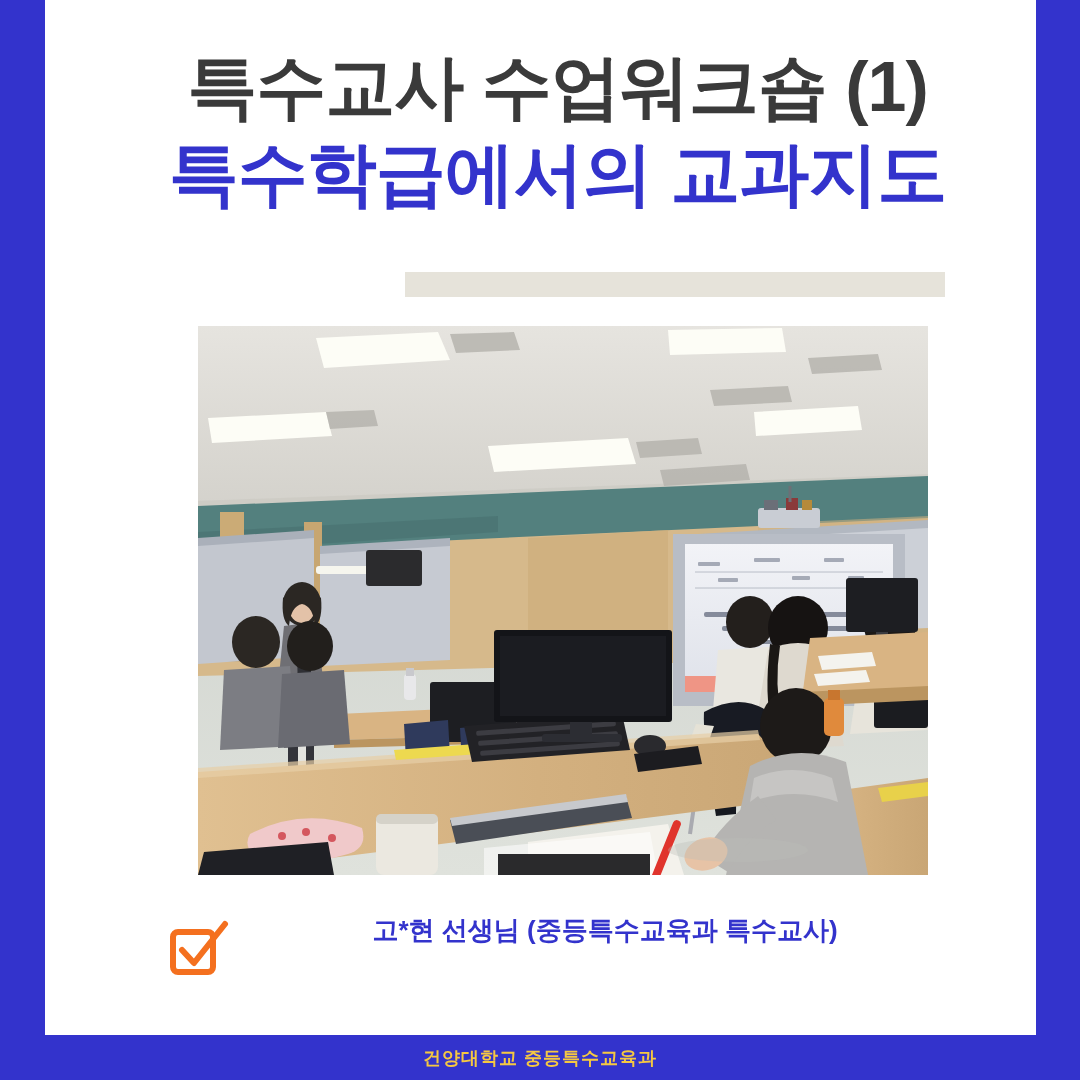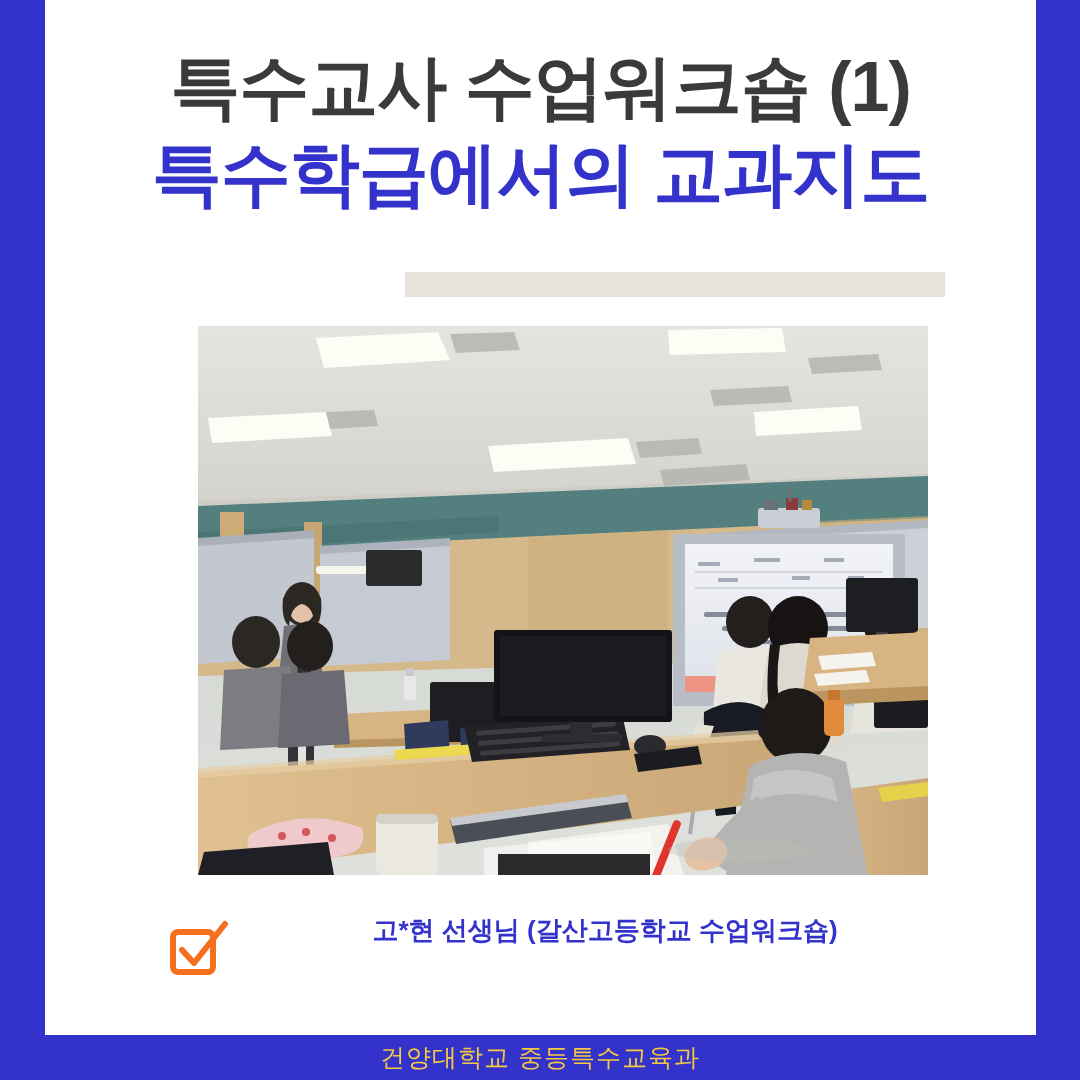--- a/index.html
+++ b/index.html
@@ -32,20 +32,21 @@
     overflow: hidden;
   }
 
   
   #title-block {
     position: absolute;
     left: 0;
     top: 52px;
     width: 991px;
     text-align: center;
+    padding-left: 17px;
   }
   .title-line {
     display: block;
     font-weight: 900;
     letter-spacing: -1px;
     line-height: 1.02;
     white-space: nowrap;
   }
   #title-line-1 {
     font-size: 70px;
@@ -117,22 +118,22 @@
     top: 1035px;
     width: 1080px;
     height: 45px;
     background: #3333cc;
     display: flex;
     align-items: center;
     justify-content: center;
   }
   #footer-text {
     color: #f5c842;
-    font-size: 25px;
-    font-weight: 400;
+    font-size: 18px;
+    font-weight: 700;
     letter-spacing: 1px;
     white-space: nowrap;
   }
 </style>
 </head>
 <body>
 
 <div id="card">
 
   <div id="canvas">
@@ -399,21 +400,21 @@
     </div>
 
     <div id="caption-row">
       <span id="check-icon">
         <svg viewBox="0 0 62 62" width="62" height="62">
           <rect x="6" y="14" width="40" height="40" rx="5" fill="none" stroke="#f4701f" stroke-width="6"></rect>
           <path d="M15,32 L27,45 L58,6" fill="none" stroke="#f4701f" stroke-width="6" stroke-linecap="round" stroke-linejoin="round"></path>
         </svg>
       </span>
       <div id="caption-text">
-        <span class="caption-line">고*현 선생님 (갈산고등학교 수업워크숍)</span>
+        <span class="caption-line">고*현 선생님 (중등특수교육과 특수교사)</span>
       </div>
     </div>
 
   </div>
 
   <div id="footer-bar">
     <span id="footer-text">건양대학교  중등특수교육과</span>
   </div>
 
 </div>

